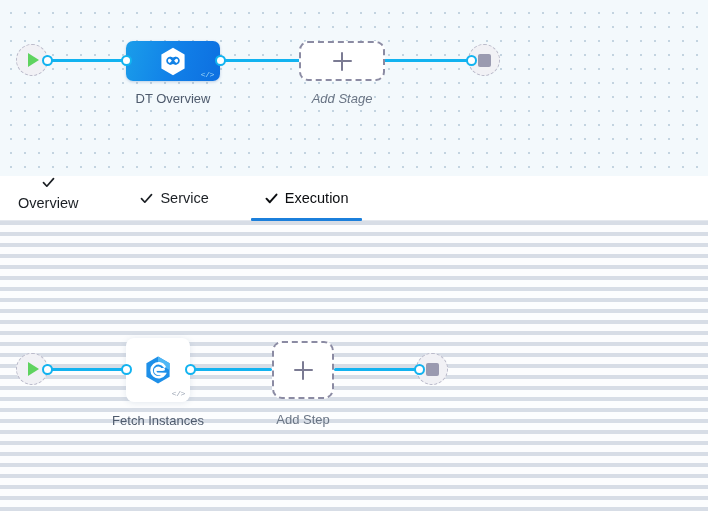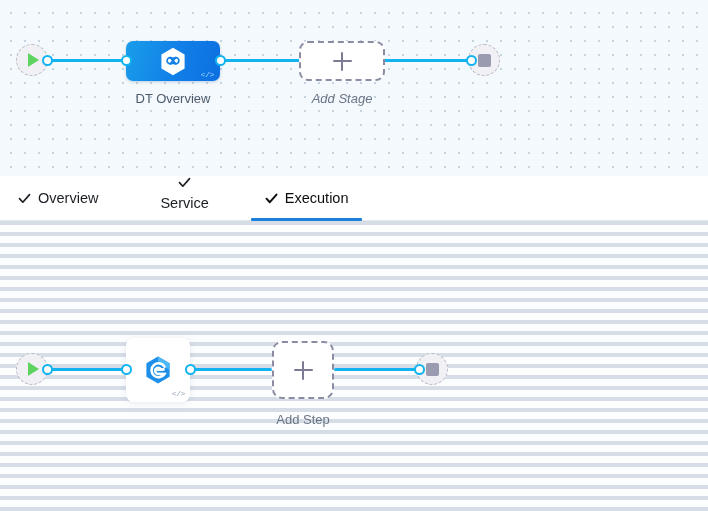--- a/index.html
+++ b/index.html
@@ -161,28 +161,28 @@
     <div class="node-label muted" style="left:267px;top:91px;width:150px;font-style:italic;">Add Stage</div>
 
     <div class="port" style="left:466px;top:55px;"></div>
     <div class="terminal" style="left:468px;top:44px;">
       <div class="stop-sq"></div>
     </div>
   </div>
 
   <div class="tabbar">
 
-    <div class="tab" style="margin-left:18px;">
+    <div class="tab" style="margin-left:18px;flex-direction:column;">
       <svg class="chk" viewBox="0 0 14 14">
         <path d="M1.6 7.2 L5.2 11 L12.4 2.8" fill="none" stroke="#1b1f24" stroke-width="1.8" stroke-linecap="round" stroke-linejoin="round"></path>
       </svg>
       <span class="tab-label">Overview</span>
     </div>
 
-    <div class="tab" style="margin-left:62px;flex-direction:column;">
+    <div class="tab" style="margin-left:62px;">
       <svg class="chk" viewBox="0 0 14 14">
         <path d="M1.6 7.2 L5.2 11 L12.4 2.8" fill="none" stroke="#1b1f24" stroke-width="1.8" stroke-linecap="round" stroke-linejoin="round"></path>
       </svg>
       <span class="tab-label">Service</span>
     </div>
 
 
     <div class="tab active" style="margin-left:42px;padding:0 14px;">
       <svg class="chk" viewBox="0 0 14 14">
         <path d="M1.6 7.2 L5.2 11 L12.4 2.8" fill="none" stroke="#0b0d10" stroke-width="2.1" stroke-linecap="round" stroke-linejoin="round"></path>
@@ -207,20 +207,21 @@
       <svg width="30" height="30" viewBox="0 0 30 30">
         <path d="M15 1.6 L26.6 8.3 L26.6 21.7 L15 28.4 L3.4 21.7 L3.4 8.3 Z" fill="#1e8fe8"></path>
         <path d="M15 1.6 L26.6 8.3 L26.6 15 L15 8.3 Z" fill="#4fb7f5"></path>
         <path d="M21.5 11.6 a7 7 0 1 0 0 7.4 L15.2 18.9 a3 3 0 1 1 2.6 -4.5 L13 14.4" fill="none" stroke="#ffffff" stroke-width="2.6" stroke-linecap="round"></path>
         <path d="M12.6 14.4 L20.6 14.4" stroke="#ffffff" stroke-width="2.6" stroke-linecap="round"></path>
       </svg>
       <span class="code-badge">&lt;/&gt;</span>
     </div>
     <div class="port" style="left:121px;top:143px;"></div>
     <div class="port" style="left:185px;top:143px;"></div>
+    <div class="node-label" style="left:83px;top:192px;width:150px;">Fetch Instances</div>
 
     <div class="add-box add-step-box" style="left:272px;top:120px;">
       <span class="plus"></span>
     </div>
     <div class="node-label muted" style="left:228px;top:191px;width:150px;">Add Step</div>
 
     <div class="port" style="left:414px;top:143px;"></div>
     <div class="terminal" style="left:416px;top:132px;">
       <div class="stop-sq"></div>
     </div>

